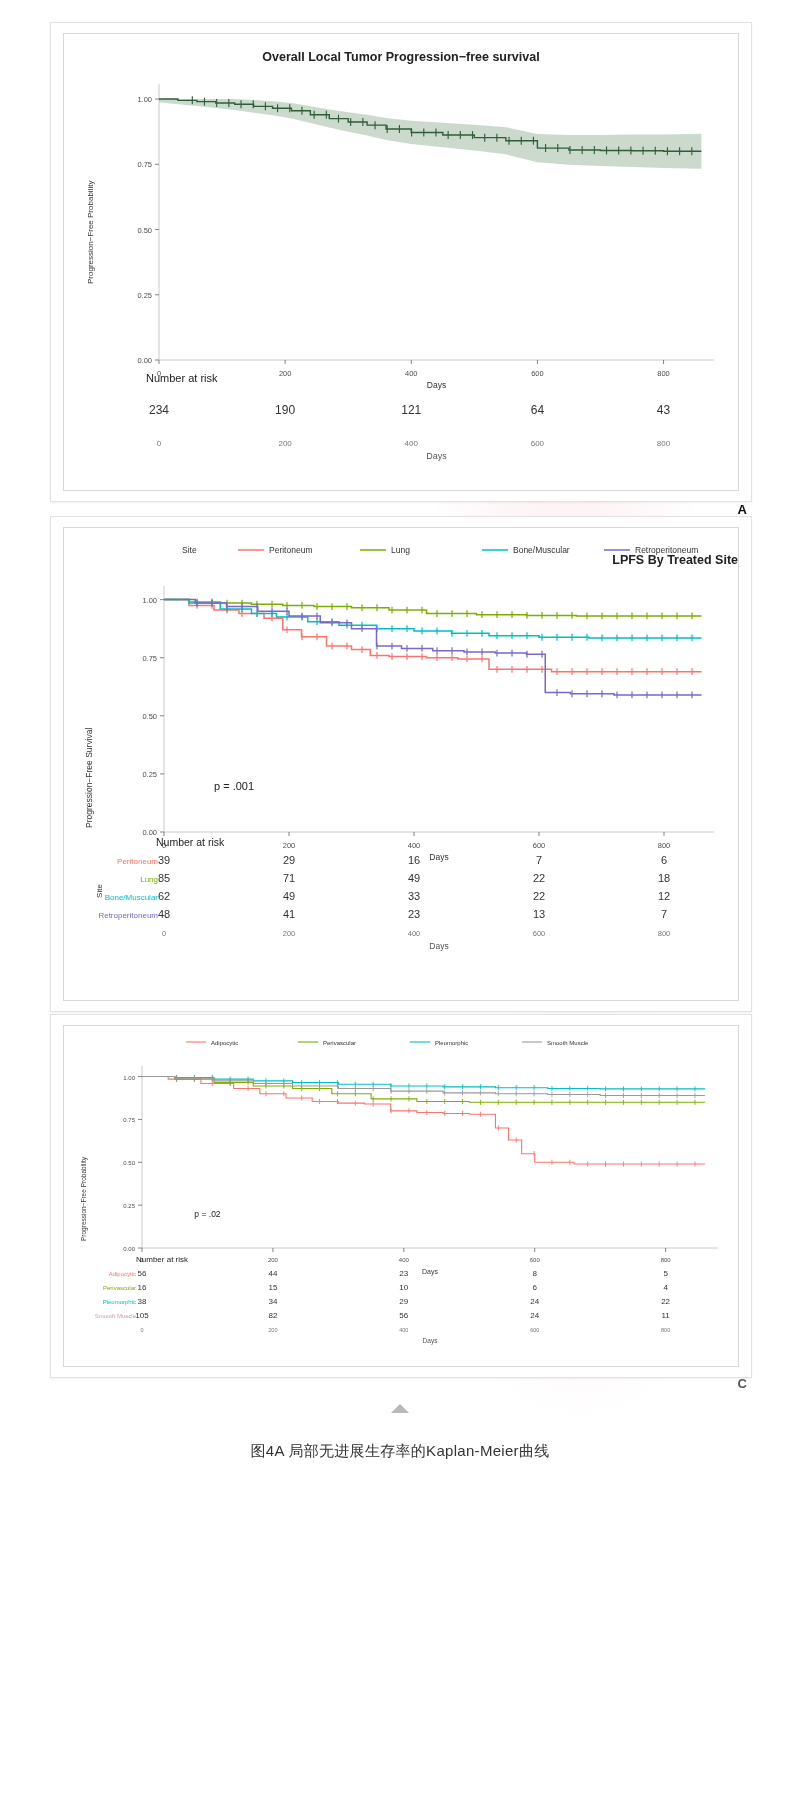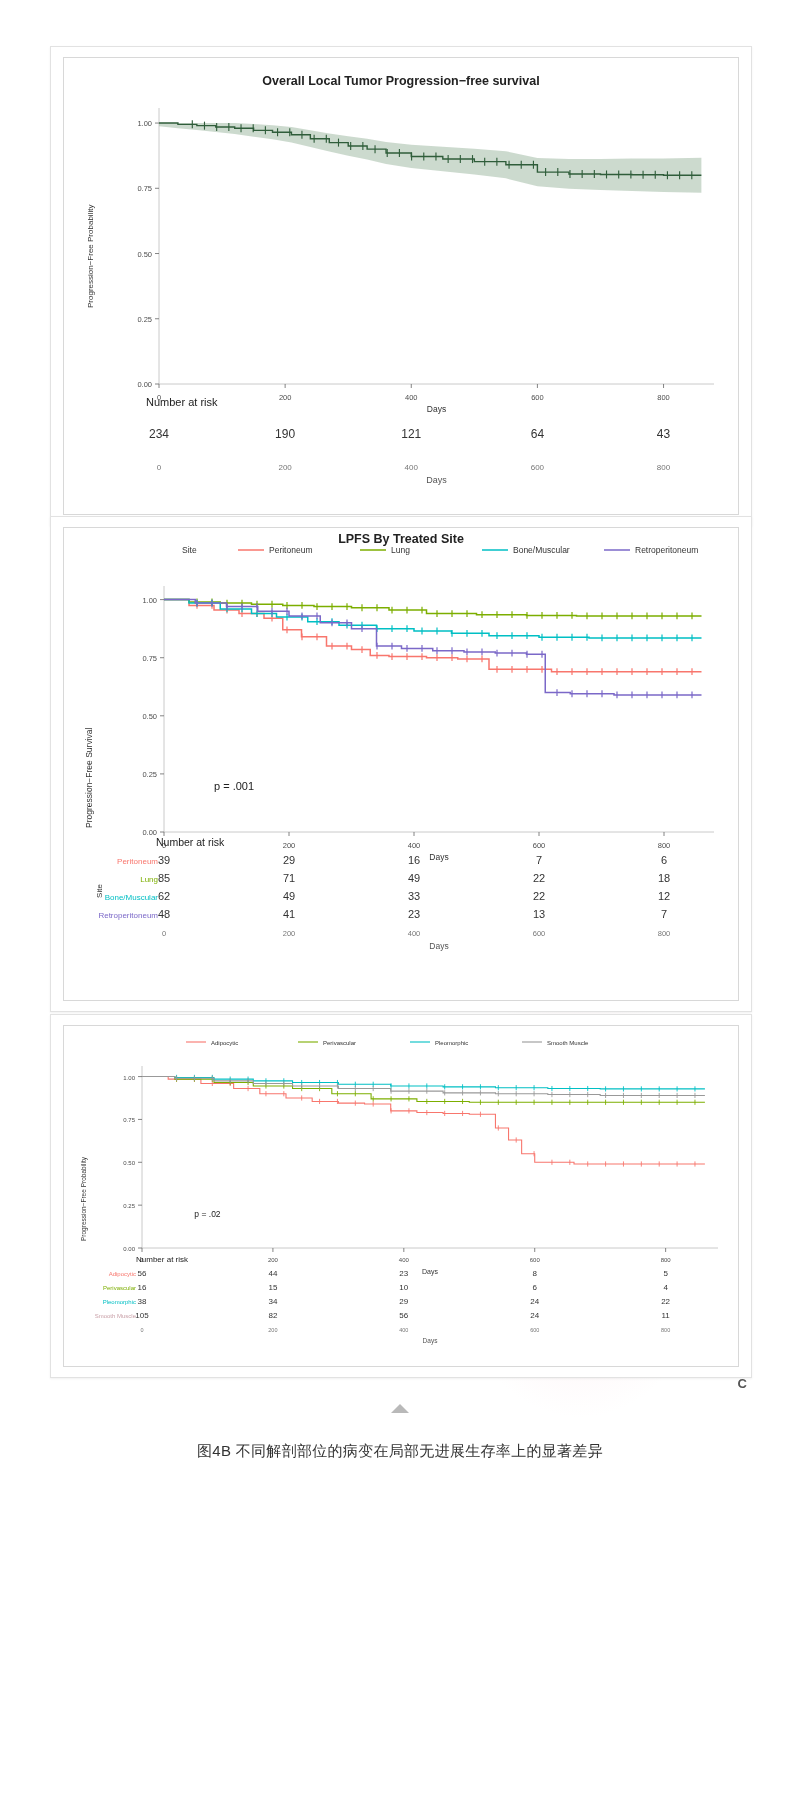--- a/index.html
+++ b/index.html
@@ -18,21 +18,21 @@
   .wm2{left:430px;top:980px;width:300px;height:440px;
     background:radial-gradient(ellipse at 50% 50%, rgba(247,205,212,.45), rgba(247,205,212,0) 70%);}
 
   .panel{
     position:absolute;left:50px;
     background:#fff;
     border:1px solid #e2e2e2;
     box-shadow:0 1px 2px rgba(0,0,0,.06);
     z-index:1;
   }
-  #panelA{top:22px;width:700px;height:478px;margin-top:24px;}
+  #panelA{top:22px;width:700px;height:478px;}
   #panelB{top:516px;width:700px;height:494px;}
   #panelC{top:1014px;width:700px;height:362px;}
 
   .inner{position:absolute;left:12px;right:12px;top:10px;bottom:10px;border:1px solid #d8d8d8;background:#fff;}
 
   .plot-title{position:absolute;width:100%;text-align:center;font-weight:bold;color:#222;}
   .panel-letter{position:absolute;right:4px;font-weight:bold;font-size:13px;color:#111;}
 
   .axis-label-y{
     position:absolute;transform-origin:0 0;transform:rotate(-90deg);
@@ -140,21 +140,21 @@
         <text x="473.4090909090909" y="412" text-anchor="middle" font-size="8" fill="#777" font-family="&quot;Liberation Sans&quot;, sans-serif">600</text>
         <text x="599.5454545454545" y="412" text-anchor="middle" font-size="8" fill="#777" font-family="&quot;Liberation Sans&quot;, sans-serif">800</text>
         <text x="372.5" y="425" text-anchor="middle" font-size="9" fill="#555" font-family="&quot;Liberation Sans&quot;, sans-serif">Days</text>
       </svg>
   </div>
   <div class="panel-letter" style="bottom:-16px;">A</div>
 </div>
 
 <div class="panel" id="panelB">
   <div class="inner">
-    <div class="plot-title" style="top:4px;font-size:12.5px;">LPFS By Treated Site</div>
+    <div class="plot-title" style="top:25px;font-size:12.5px;text-align:right;">LPFS By Treated Site</div>
     <div class="axis-label-y" style="left:20px;top:300px;font-size:8.5px;">Progression−Free Survival</div>
     <svg id="svgB" width="676" height="452" viewBox="0 0 676 452">
         <line x1="100" y1="58" x2="100" y2="304" stroke="#bdbdbd" stroke-width="0.8"></line>
         <line x1="100" y1="304" x2="650" y2="304" stroke="#bdbdbd" stroke-width="0.8"></line>
         <line x1="96" y1="304" x2="100" y2="304" stroke="#666" stroke-width="0.8"></line>
         <text x="93" y="307" text-anchor="end" font-size="7.5" fill="#4d4d4d" font-family="&quot;Liberation Sans&quot;, sans-serif">0.00</text>
         <line x1="96" y1="245.9047619047619" x2="100" y2="245.9047619047619" stroke="#666" stroke-width="0.8"></line>
         <text x="93" y="248.9047619047619" text-anchor="end" font-size="7.5" fill="#4d4d4d" font-family="&quot;Liberation Sans&quot;, sans-serif">0.25</text>
         <line x1="96" y1="187.8095238095238" x2="100" y2="187.8095238095238" stroke="#666" stroke-width="0.8"></line>
         <text x="93" y="190.8095238095238" text-anchor="end" font-size="7.5" fill="#4d4d4d" font-family="&quot;Liberation Sans&quot;, sans-serif">0.50</text>
@@ -552,14 +552,14 @@
         <text x="601.6363636363636" y="306" text-anchor="middle" font-size="5.5" fill="#777" font-family="&quot;Liberation Sans&quot;, sans-serif">800</text>
         <text x="366" y="316.5" text-anchor="middle" font-size="6.5" fill="#555" font-family="&quot;Liberation Sans&quot;, sans-serif">Days</text>
       </svg>
   </div>
   <div class="panel-letter" style="bottom:-14px;color:#555;">C</div>
 </div>
 
 <div class="scroll-arrow"></div>
 
 <div class="caption-wrap">
-  <div class="caption-line">图4B  不同解剖部位的病变在局部无进展生存率上的显著差异</div>
+  <div class="caption-line">图4A 局部无进展生存率的Kaplan-Meier曲线</div>
 </div>
 
 </body></html>

